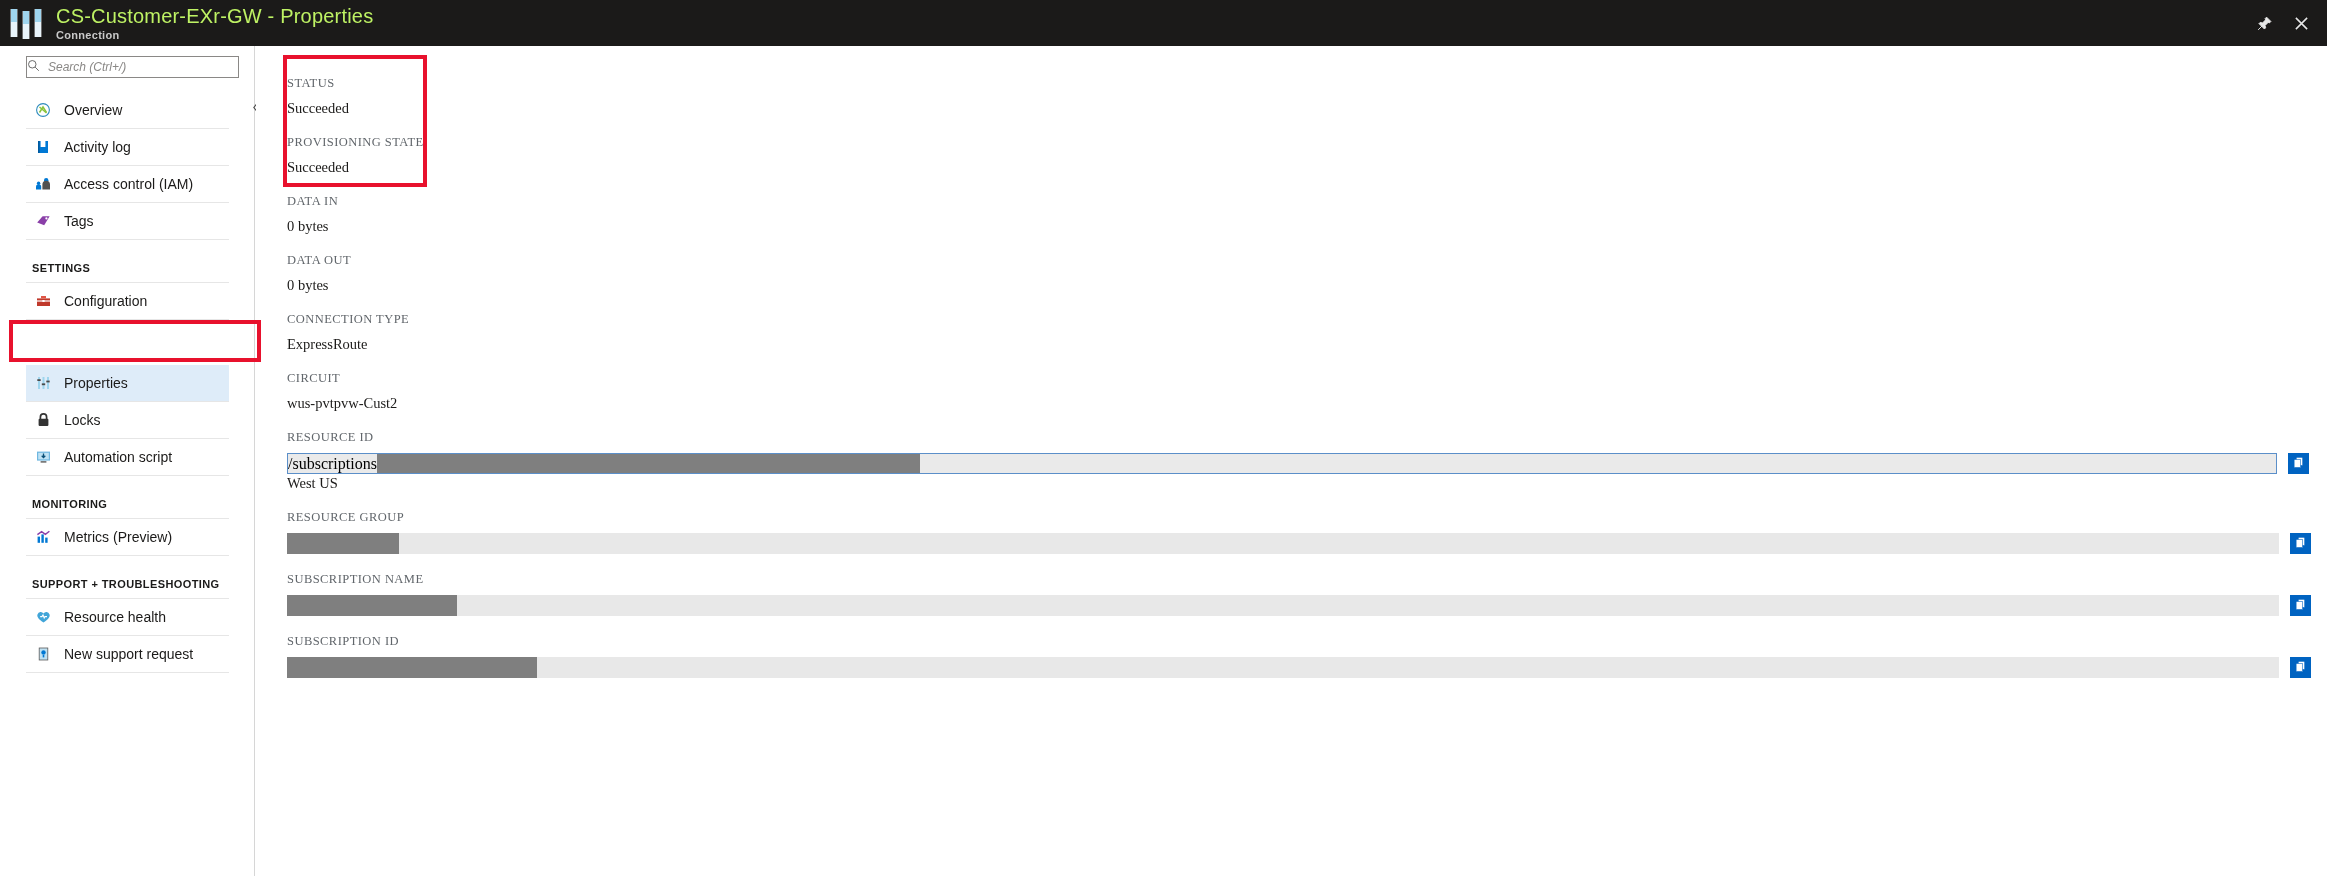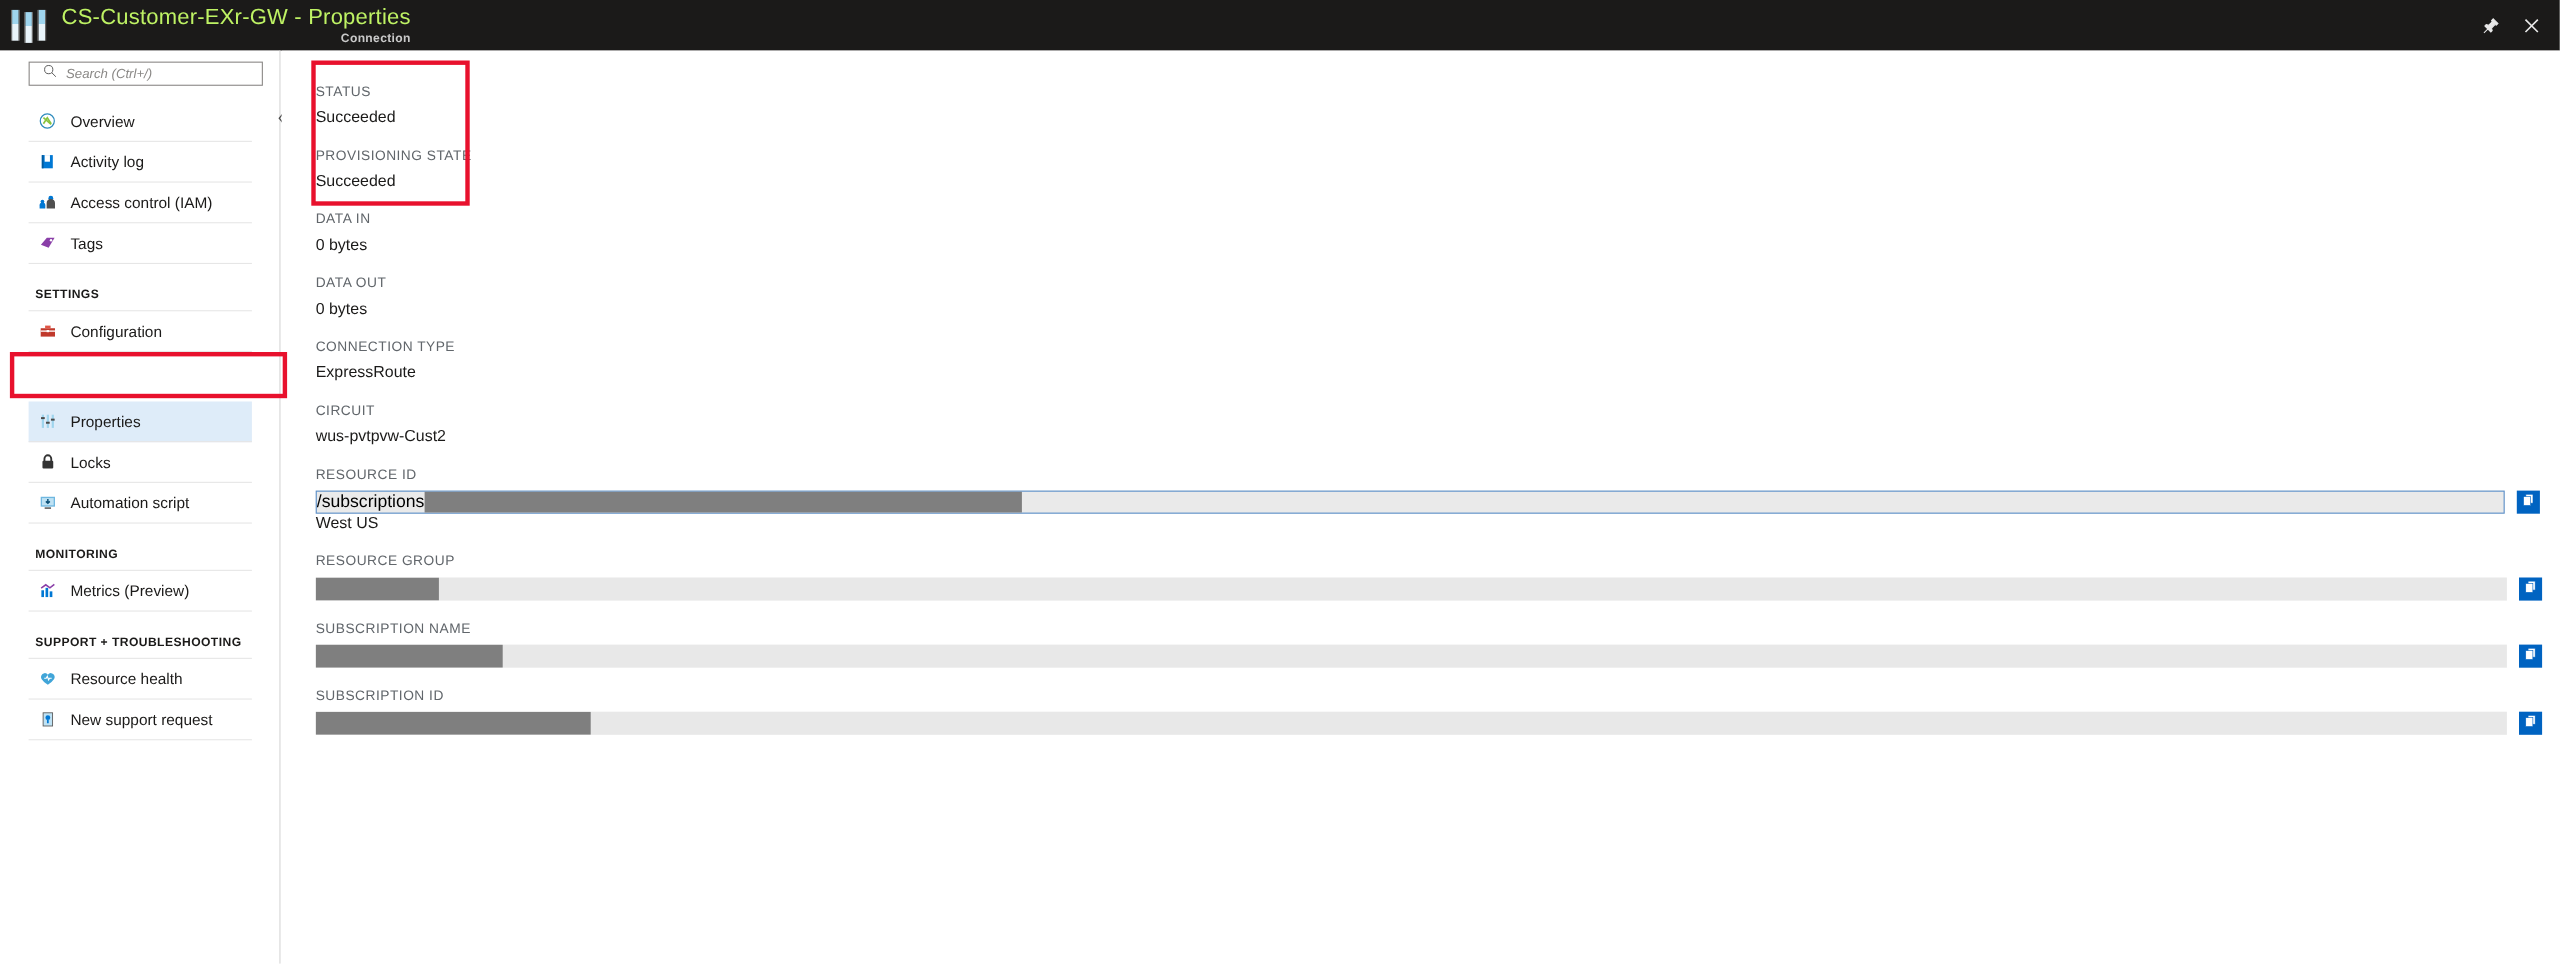--- a/index.html
+++ b/index.html
@@ -30,21 +30,21 @@
     border-right: 1px solid #6e6e6e;
   }
   .logo-bar.b2 { margin-top: 2px; }
   .titletext { display: flex; flex-direction: column; justify-content: center; }
   .title-main {
     color: #bef264; font-size: 20px; font-weight: 400;
     letter-spacing: .2px; line-height: 22px;
   }
   .title-sub {
     color: #c9c9c9; font-size: 11px; font-weight: 700;
-    letter-spacing: .3px; line-height: 14px; margin-top: 1px; text-align: right;
+    letter-spacing: .3px; line-height: 14px; margin-top: 1px;
   }
   .title-actions {
     margin-left: auto; display: flex; align-items: center;
     gap: 22px; padding-right: 18px;
   }
   .title-actions svg { display: block; }
 
   
   .sidebar {
     position: absolute; left: 0; top: 46px;
@@ -54,21 +54,21 @@
   }
   .searchrow {
     display: flex; align-items: center;
     padding: 10px 0 0 26px;
   }
   .searchbox {
     width: 213px; height: 22px;
     border: 1px solid #8a8886;
     background: #fff;
     display: flex; align-items: center;
-    padding-left: 12px;
+    padding-left: 0;
   }
   .searchbox .s-icon { margin-right: 6px; }
   .searchbox input {
     border: 0; outline: 0; background: transparent;
     font-family: "Liberation Sans", sans-serif;
     font-size: 12px; font-style: italic; color: #6b6b6b;
     width: 170px;
   }
   .searchbox input::placeholder { color: #8a8886; font-style: italic; }
 
@@ -114,21 +114,21 @@
   }
   #annot-properties { left: 9px; top: 320px; width: 252px; height: 42px; }
   #annot-status     { left: 283px; top: 55px; width: 144px; height: 132px; }
 
   
   .main {
     position: absolute; left: 256px; top: 46px;
     width: 2071px; height: 830px;
     background: #ffffff;
   }
-  .fields { padding: 12px 0 0 31px; }
+  .fields { padding: 12px 0 0 31px; font-family: Liberation Serif, serif; }
   .field { margin-bottom: 0; }
   .f-label {
     font-size: 12.5px; color: #61666b;
     letter-spacing: .45px;
     padding-top: 18px; padding-bottom: 8px;
   }
   .f-value {
     font-size: 14.5px; color: #1b1a19;
     line-height: 18px;
   }

